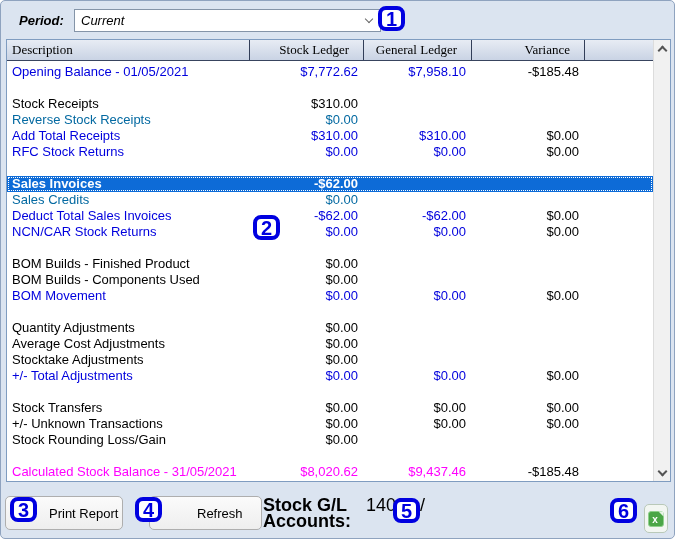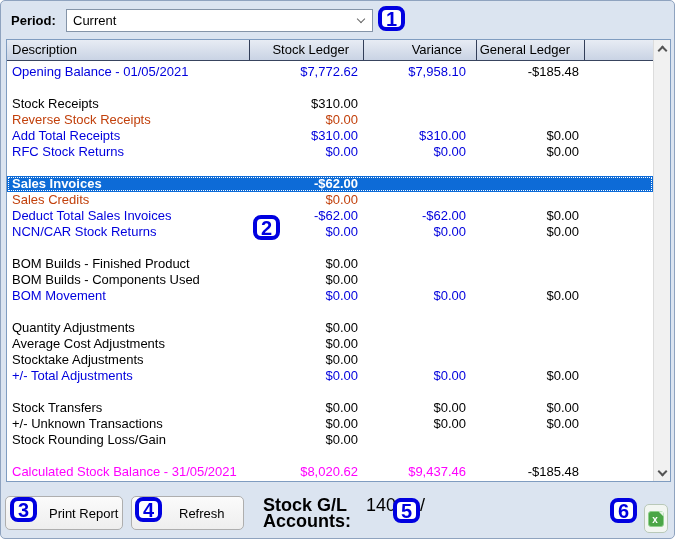--- a/index.html
+++ b/index.html
@@ -7,21 +7,21 @@
   body { font-family:"Liberation Sans", sans-serif; }
 
   .window {
     position:relative; width:675px; height:539px;
     background:#dbe4f0;
     border:1px solid #8fa3bf; border-radius:5px;
     overflow:hidden;
   }
 
   
-  .toolbar { position:absolute; left:0; top:0; width:560px; height:38px; }
+  .toolbar { position:absolute; left:8px; top:0; width:560px; height:38px;font-style:italic; }
   .period-label { position:absolute; left:10px; top:12px; font-size:13px; font-weight:bold; color:#000; }
   .combobox {
     position:absolute; left:65px; top:8px; width:307px; height:23px;
     background:#ffffff; border:1px solid #8494a8;
     display:flex; align-items:center; justify-content:space-between;
     padding:0 8px 0 6px; font-size:13px; color:#000;
   }
 
   
   .chev { display:inline-block; width:7px; height:7px; border-right:2px solid #545454; border-bottom:2px solid #545454; }
@@ -35,60 +35,60 @@
     background:#ffffff; border:1px solid #7f9cc0;
     display:flex;
   }
   .table-main { width:647px; height:100%; overflow:hidden; }
   .thead {
     display:flex; height:21px;
     background:linear-gradient(#e7ecf4,#c9d3e4);
     border-bottom:1px solid #38445e;
     font-size:13px; color:#000;
   }
-  .th { line-height:20px; border-right:1px solid #323e58; }
+  .th { line-height:20px; border-right:1px solid #323e58;font-family:Liberation Serif, serif; }
   .th.desc { width:243px; padding-left:5px; }
   .th.num { text-align:right; padding-right:14px; }
   .th.stock { width:114px; }
   .th.general { width:108px; }
   .th.variance { width:113px; }
   .th.filler { flex:1; border-right:none; }
 
   .rows { padding-top:3px; }
   .trow { display:flex; height:16px; line-height:16px; font-size:13px; }
   .cell { white-space:nowrap; overflow:hidden; }
   .cell.desc { width:243px; padding-left:5px; }
   .cell.num { text-align:right; padding-right:6px; }
   .cell.stock { width:114px; }
   .cell.general { width:108px; }
   .cell.variance { width:113px; color:#000; }
 
   .s-black .desc, .s-black .stock, .s-black .general { color:#000000; }
   .s-blue  .desc, .s-blue  .stock, .s-blue  .general { color:#0000dd; }
-  .s-red   .desc, .s-red   .stock, .s-red   .general { color:#c2410c; }
+  .s-red   .desc, .s-red   .stock, .s-red   .general { color:#0369a1; }
   .s-magenta .desc, .s-magenta .stock, .s-magenta .general { color:#ff00ff; }
   .s-selected { background:#0d6bd7; outline:1px dotted #ffffff; outline-offset:-2px; }
   .s-selected .cell { color:#ffffff !important;font-weight:bold; }
 
   
   .scrollbar { width:17px; height:100%; background:#f1f1f1; border-left:1px solid #dcdcdc;
     display:flex; flex-direction:column; justify-content:space-between; align-items:center; }
   .sb-btn { width:17px; height:17px; display:flex; align-items:center; justify-content:center; }
 
   
   .footer { position:absolute; left:0; top:481px; width:675px; height:58px; }
   .btn {
     position:absolute; top:14px; height:34px;
     background:linear-gradient(#fbfbfb,#eeeeee);
     border:1px solid #aeaeae; border-radius:5px;
     font-size:13px; color:#000;
     display:flex; align-items:center;
   }
   .btn.print { left:4px; width:118px; padding-left:43px; }
-  .btn.refresh { left:130px; width:113px; padding-left:47px; }
+  .btn.refresh { left:148px; width:113px; padding-left:47px; }
 
   .accounts { position:absolute; left:262px; top:15px; display:flex; align-items:flex-start; font-size:18px; color:#000; }
   .accounts .lbl { font-weight:bold; line-height:16px; }
   .accounts .val { margin-left:15px; line-height:16px; }
   .accounts .sep { margin-left:14px; line-height:16px; }
 
   .excel-btn {
     position:absolute; left:643px; top:22px; width:24px; height:29px;
     background:#f2f6f2; border:1px solid #b9c9b9; border-radius:5px;
     display:flex; align-items:center; justify-content:center;
@@ -114,22 +114,22 @@
       <span>Current</span>
       <span class="chev down small"></span>
     </div>
   </div>
 
   <div class="table-panel">
     <div class="table-main">
       <div class="thead">
         <div class="th desc">Description</div>
         <div class="th num stock">Stock Ledger</div>
+        <div class="th num general">General Ledger</div>
         <div class="th num variance">Variance</div>
-        <div class="th num general">General Ledger</div>
         <div class="th filler"></div>
       </div>
       <div class="rows">
           <div class="trow s-blue">
             <div class="cell desc">Opening Balance - 01/05/2021</div>
             <div class="cell num stock">$7,772.62</div>
             <div class="cell num general">$7,958.10</div>
             <div class="cell num variance">-$185.48</div>
           </div>
           <div class="trow blank"></div>

